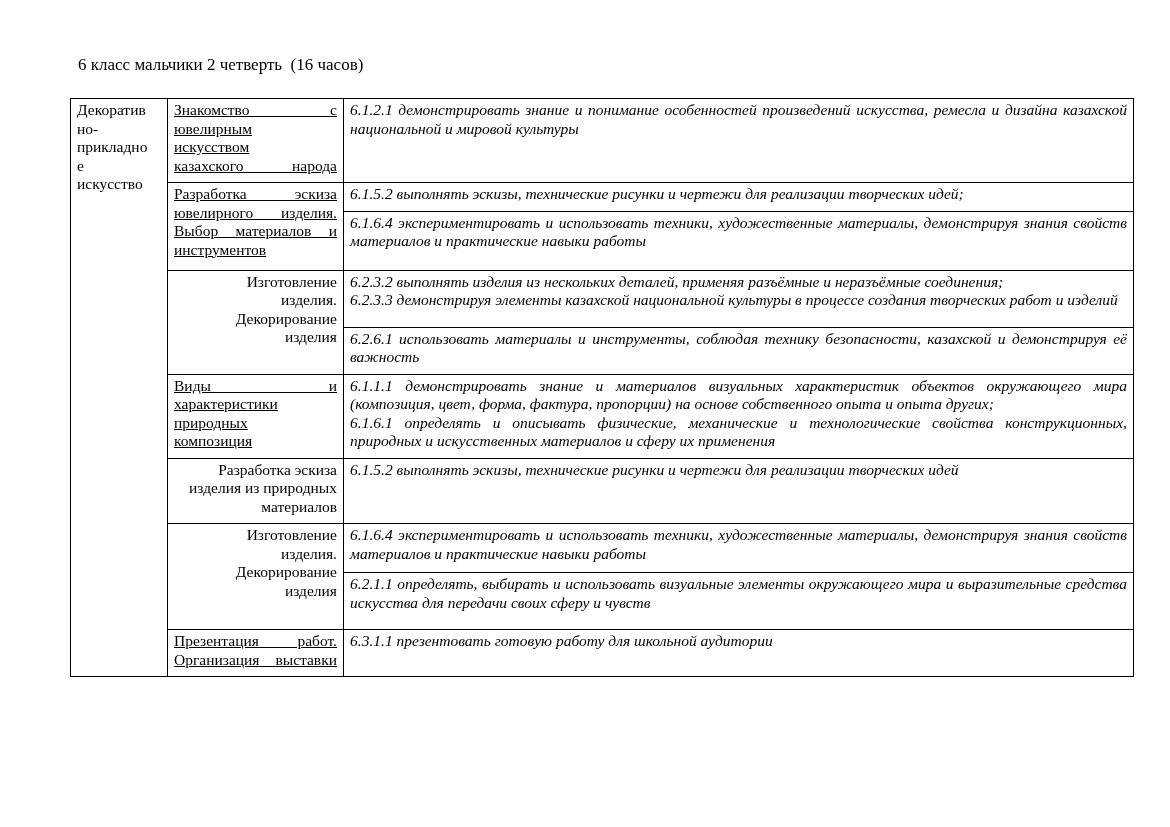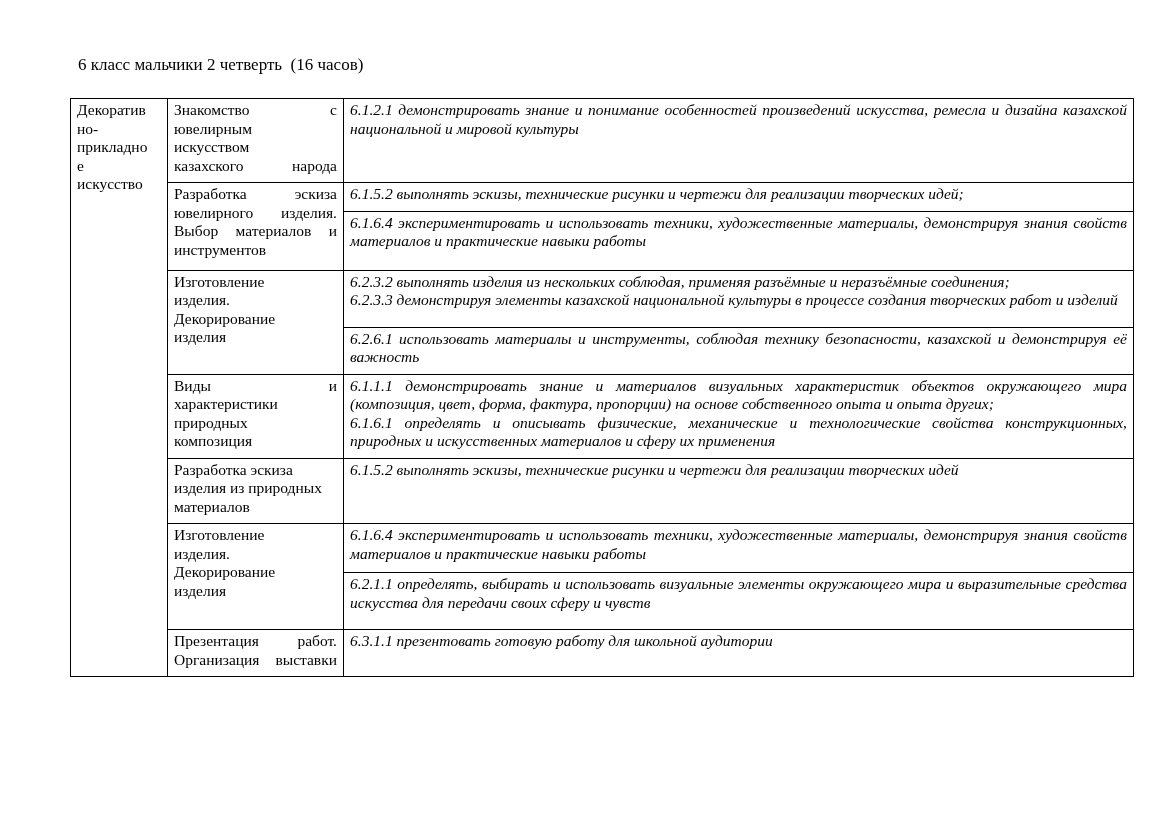--- a/index.html
+++ b/index.html
@@ -49,23 +49,24 @@
   .sec-text {
     white-space: pre-line;
     text-align: left;
   }
   td.topic {
     white-space: pre-line;
   }
   td.topic.j {
     text-align: justify;
     text-align-last: justify;
+    text-decoration: underline;
   }
   td.topic.l {
-    text-align: left;
+    text-align: right;
   }
   td.obj {
     padding-right: 8px;
   }
   .para {
     text-align: justify;
     font-style: italic;
   }
 </style>
 </head>
@@ -113,21 +114,21 @@
           <div class="para">6.1.6.4 экспериментировать и использовать техники,  художественные материалы, демонстрируя знания свойств материалов и практические навыки работы</div>
         </td>
       </tr>
 
       <tr style="height:57px">
         <td class="topic l" rowspan="2">Изготовление
 изделия.
 Декорирование
 изделия</td>
         <td class="obj">
-          <div class="para">6.2.3.2 выполнять изделия из нескольких соблюдая, применяя разъёмные и неразъёмные соединения;</div>
+          <div class="para">6.2.3.2 выполнять изделия из нескольких деталей, применяя разъёмные и неразъёмные соединения;</div>
           <div class="para">6.2.3.3 демонстрируя элементы казахской национальной культуры в процессе создания творческих работ и изделий</div>
         </td>
       </tr>
       <tr style="height:45px">
         <td class="obj">
           <div class="para">6.2.6.1 использовать материалы и инструменты, соблюдая технику безопасности, казахской и демонстрируя её важность</div>
         </td>
       </tr>
 
       <tr style="height:77px">

